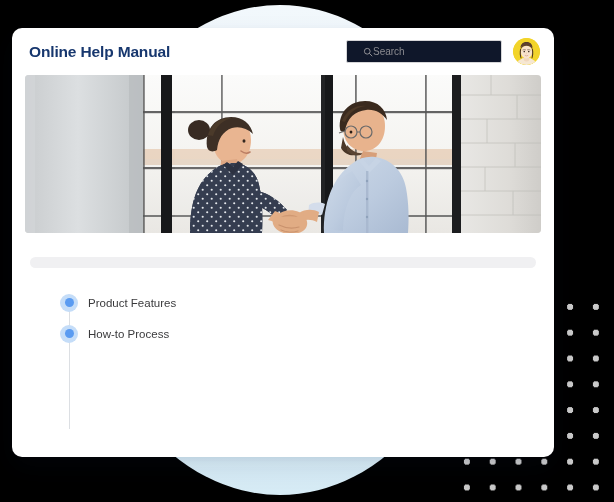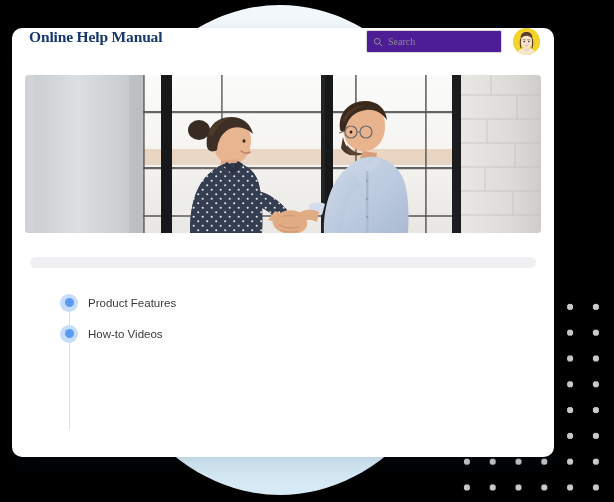--- a/index.html
+++ b/index.html
@@ -56,23 +56,22 @@
     border-radius: 10px;
     box-shadow: 0 10px 26px rgba(20, 40, 80, 0.10), 0 2px 6px rgba(20, 40, 80, 0.05);
     overflow: hidden;
   }
 
   
   .card-header {
     position: relative;
     height: 47px;
     display: flex;
-    align-items: flex-start;
+    align-items: center;
     padding: 0 14px 0 17px;
-    font-family: Liberation Serif, serif;
   }
 
   .app-title {
     font-size: 15.5px;
     font-weight: bold;
     color: #17376e;
     letter-spacing: -0.15px;
     white-space: nowrap;
   }
 
@@ -81,25 +80,24 @@
     display: flex;
     align-items: center;
     gap: 11px;
   }
 
   .search-box {
     width: 122px;
     height: 21px;
     border: 1px solid #d6d6d8;
     border-radius: 2px;
-    background: #4c1d95;
+    background: #0f172a;
     display: flex;
     align-items: center;
-    padding: 0 6px;
-    gap: 5px;
+    padding: 0 16px;
   }
 
   .search-icon {
     flex: 0 0 auto;
     width: 10px;
     height: 10px;
     display: block;
     color: #8f8f94;
   }
 
@@ -404,17 +402,17 @@
     <li class="topic-item">
       <span class="topic-marker">
           <i></i>
         </span>
       <span class="topic-label">Product Features</span>
     </li>
     <li class="topic-item">
       <span class="topic-marker">
           <i></i>
         </span>
-      <span class="topic-label">How-to Videos</span>
+      <span class="topic-label">How-to Process</span>
     </li>
   </ul>
 
 </div>
 
 </body></html>

